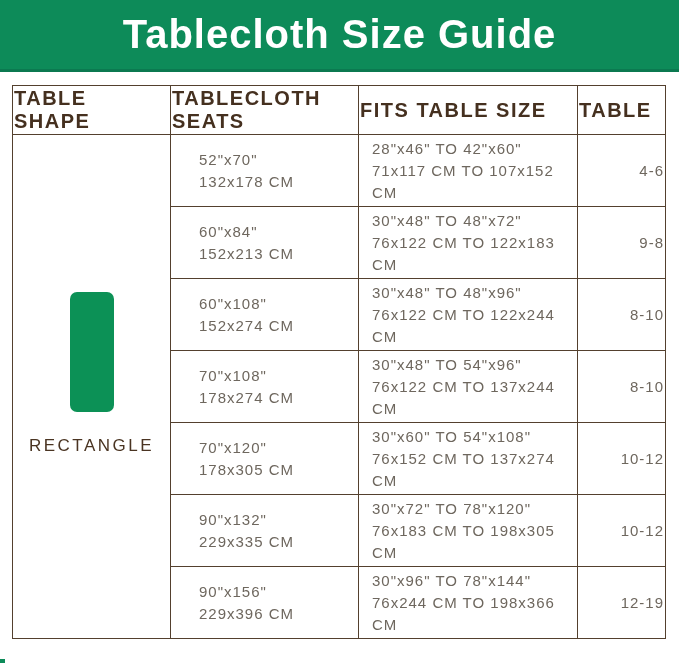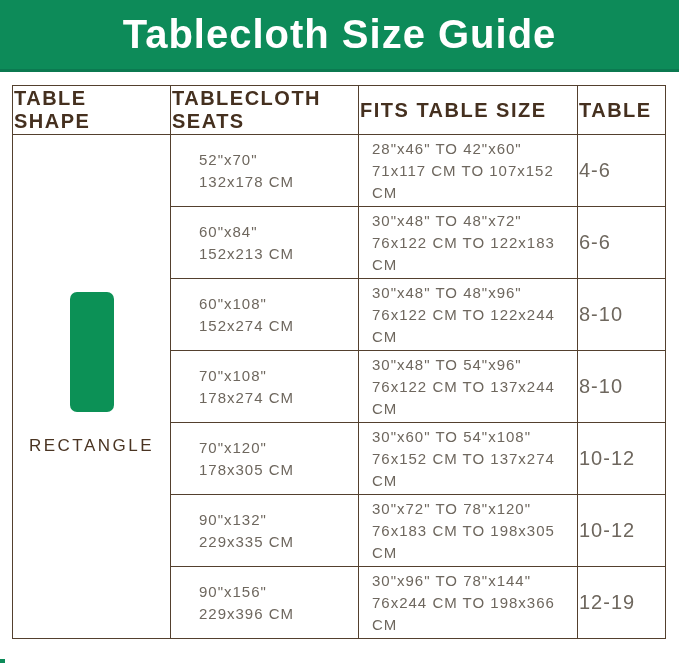--- a/index.html
+++ b/index.html
@@ -58,22 +58,22 @@
     letter-spacing: 1px;
     line-height: 22px;
   }
   .fits-cell {
     padding-left: 13px;
     font-size: 15px;
     letter-spacing: 1px;
     line-height: 22px;
   }
   .seats-cell {
-    text-align: left;
-    font-size: 20px;
+    text-align: right;
+    font-size: 15px;
     letter-spacing: 1px;
   }
   .shape-cell { text-align: center; }
   .shape-group { transform: translateY(-13px); }
   .shape-rect {
     width: 44px;
     height: 120px;
     background: #0c9156;
     border-radius: 7px;
     margin: 0 auto;
@@ -138,21 +138,21 @@
       </tr>
       <tr>
         <td class="size-cell">
           <div>60"x84"</div>
           <div>152x213 CM</div>
         </td>
         <td class="fits-cell">
           <div>30"x48" TO 48"x72"</div>
           <div>76x122 CM TO 122x183 CM</div>
         </td>
-        <td class="seats-cell">6-6</td>
+        <td class="seats-cell">9-8</td>
       </tr>
       <tr>
         <td class="size-cell">
           <div>60"x108"</div>
           <div>152x274 CM</div>
         </td>
         <td class="fits-cell">
           <div>30"x48" TO 48"x96"</div>
           <div>76x122 CM TO 122x244 CM</div>
         </td>

